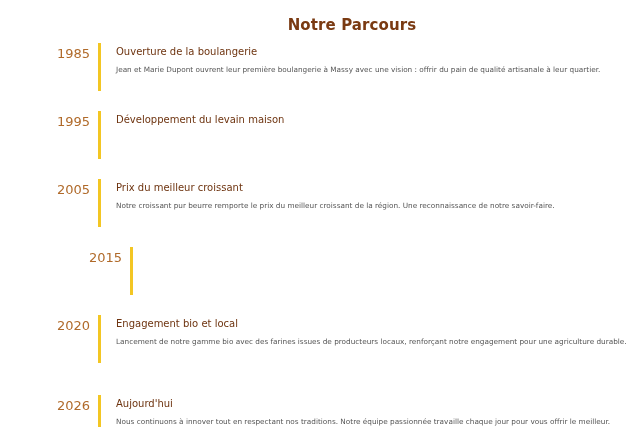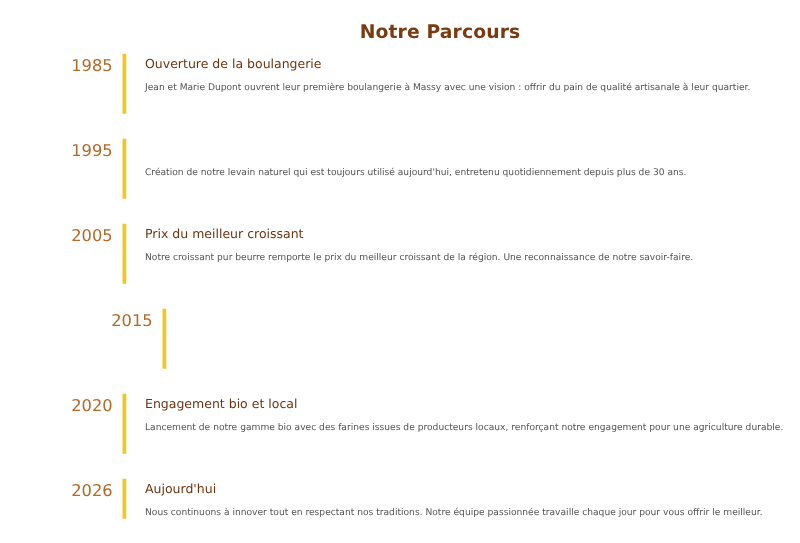--- a/index.html
+++ b/index.html
@@ -81,21 +81,21 @@
   <div class="tl-item" style="top:0px;">
     <span class="tl-year">1985</span>
     <div class="tl-bar"></div>
     <div class="tl-title">Ouverture de la boulangerie</div>
     <div class="tl-desc">Jean et Marie Dupont ouvrent leur première boulangerie à Massy avec une vision : offrir du pain de qualité artisanale à leur quartier.</div>
   </div>
 
   <div class="tl-item" style="top:68px;">
     <span class="tl-year">1995</span>
     <div class="tl-bar"></div>
-    <div class="tl-desc">Création de notre levain naturel qui est toujours utilisé aujourd'hui, entretenu quotidiennement depuis plus de 30 ans.</div>
+    <div class="tl-title">Développement du levain maison</div>
   </div>
 
   <div class="tl-item" style="top:136px;">
     <span class="tl-year">2005</span>
     <div class="tl-bar"></div>
     <div class="tl-title">Prix du meilleur croissant</div>
     <div class="tl-desc">Notre croissant pur beurre remporte le prix du meilleur croissant de la région. Une reconnaissance de notre savoir-faire.</div>
   </div>
 
   <div class="tl-item" style="top:204px;margin-left:32px;">
@@ -103,19 +103,19 @@
     <div class="tl-bar"></div>
   </div>
 
   <div class="tl-item" style="top:272px;">
     <span class="tl-year">2020</span>
     <div class="tl-bar"></div>
     <div class="tl-title">Engagement bio et local</div>
     <div class="tl-desc">Lancement de notre gamme bio avec des farines issues de producteurs locaux, renforçant notre engagement pour une agriculture durable.</div>
   </div>
 
-  <div class="tl-item" style="top:340px; height:32px;">
+  <div class="tl-item" style="top:352px; height:32px;">
     <span class="tl-year">2026</span>
     <div class="tl-bar" style="height:32px;"></div>
     <div class="tl-title">Aujourd'hui</div>
     <div class="tl-desc">Nous continuons à innover tout en respectant nos traditions. Notre équipe passionnée travaille chaque jour pour vous offrir le meilleur.</div>
   </div>
 </div>
 
 </body></html>

